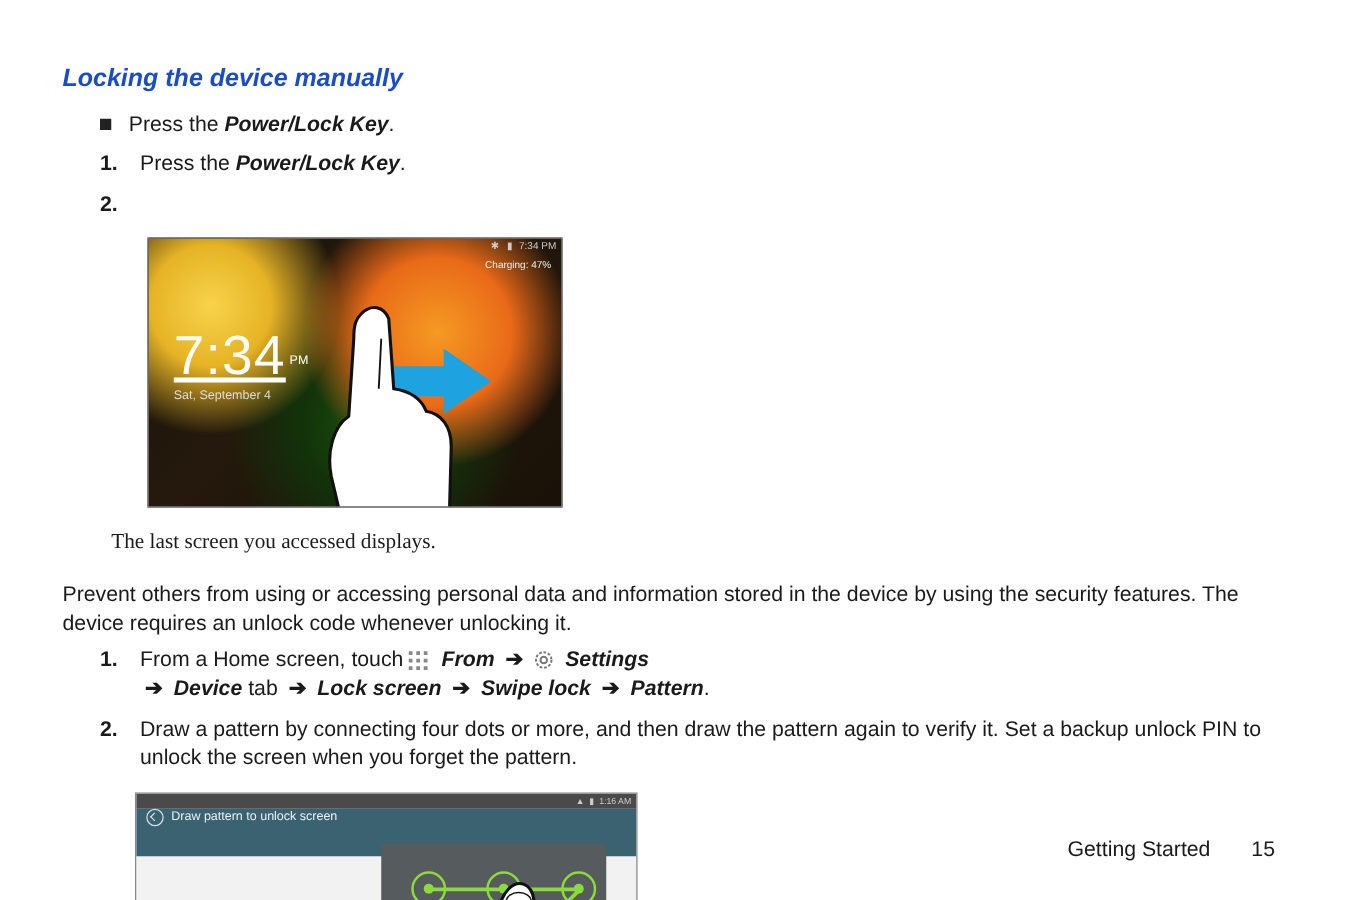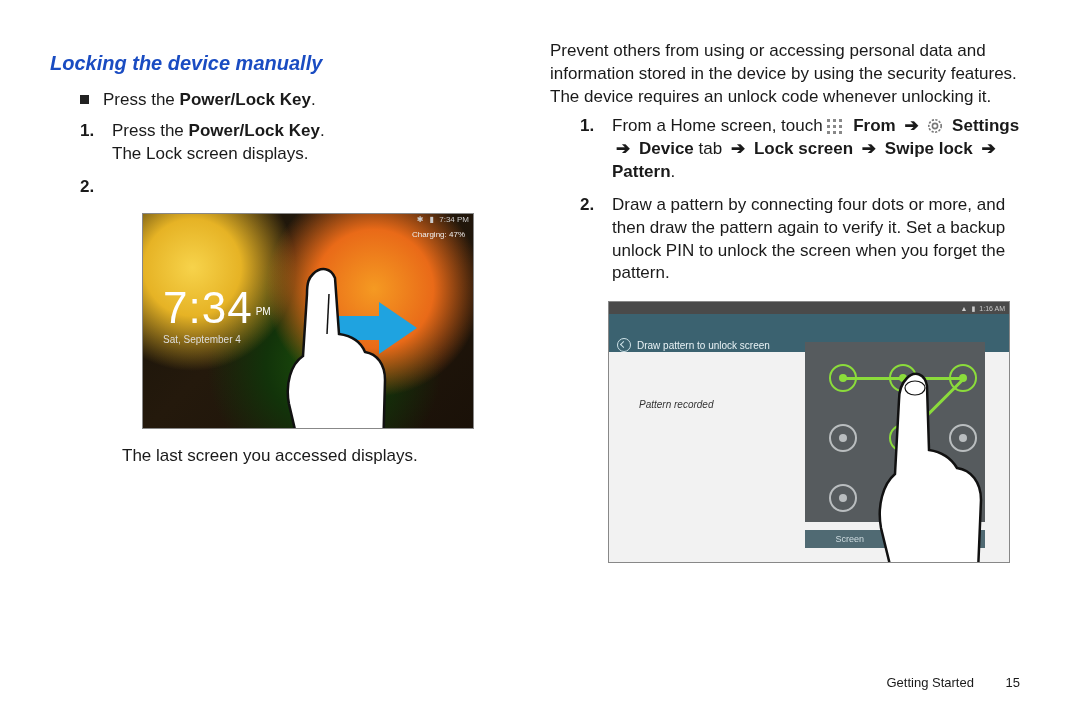--- a/index.html
+++ b/index.html
@@ -10,20 +10,21 @@
     box-sizing: border-box;
     font-family: Arial, Helvetica, sans-serif;
     color: #1a1a1a;
     font-size: 17px;
     line-height: 1.35;
   }
   .two-col {
     display: flex;
     gap: 20px;
     height: 620px;
+    flex-direction: column;
   }
   .col {
     flex: 1;
     min-width: 0;
   }
   h3.section-heading {
     color: #1a4cc2;
     font-style: italic;
     font-weight: bold;
     font-size: 20px;
@@ -50,44 +51,45 @@
   ol.num > li {
     display: flex;
     gap: 10px;
     margin-bottom: 10px;
   }
   ol.num > li > .num-label {
     font-weight: bold;
     min-width: 22px;
   }
   .body-after-list {
-    margin: 16px 0 0 72px;
-  }
-  b { font-weight: bold; }
+    margin: 16px 0 0 39px;
+    font-family: Liberation Serif, serif;
+  }
+  b { font-weight: bold; font-style: italic; }
   .arrow { font-weight: bold; padding: 0 4px; }
   .icon-box {
     display: inline-block;
     vertical-align: middle;
     line-height: 0;
   }
   .grid6-icon {
     width: 15px; height: 15px; position: relative; display:inline-block; vertical-align:middle;
   }
   .grid6-icon span {
     position:absolute; width:3px; height:3px; background:#888;
   }
   .gear-icon {
     display:inline-block; vertical-align:middle; width:16px; height:16px; position:relative;
   }
   .gear-icon svg { display:block; }
 
   
   .fig1 {
     width: 330px; height: 214px;
-    margin: 14px 0 14px 92px;
+    margin: 14px 0 14px 68px;
     position: relative;
     background: #111;
     border: 1px solid #888;
     overflow: hidden;
   }
   .fig1 .statusbar {
     position:absolute; top:0; right:0; height:14px;
     font-size:8px; color:#ccc; padding:1px 4px;
   }
   .fig1 .charge{
@@ -99,21 +101,21 @@
       radial-gradient(circle at 70% 35%, #f59a22 0%, #e96a18 22%, rgba(0,0,0,0) 40%),
       radial-gradient(circle at 15% 25%, #f7d34b 0%, #e6b325 15%, rgba(0,0,0,0) 32%),
       radial-gradient(circle at 55% 70%, #1d520c 0%, #12330a 25%, rgba(0,0,0,0) 50%),
       linear-gradient(135deg, #171309 0%, #24190c 40%, #1a1108 100%);
   }
   .fig1 .clock {
     position:absolute; left:20px; top:64px; color:#fff;
     font-family: "Helvetica Neue", Arial, sans-serif;
     font-weight: 200;
   }
-  .fig1 .clock .time { font-size: 44px; letter-spacing: 1px;}
+  .fig1 .clock .time { font-size: 44px; letter-spacing: 1px; text-decoration: underline;}
   .fig1 .clock .ampm { font-size: 10px; vertical-align: 8px; margin-left:3px;}
   .fig1 .clock .date { font-size: 10px; margin-top:-4px; color:#ddd;}
   .fig1 .hand {
     position:absolute; left:130px; top:50px; width:140px; height:200px;
   }
   .fig1 .arrow-shape {
     position:absolute; left:196px; top:86px;
   }
 
   
@@ -127,21 +129,21 @@
   }
   .fig2 .topbar {
     position:absolute; top:0; left:0; right:0; height:12px;
     background:#4a4a4a; color:#ccc; font-size:7px;
     display:flex; justify-content:flex-end; align-items:center; padding:0 4px;
     gap:4px;
   }
   .fig2 .header {
     position:absolute; top:12px; left:0; right:0; height:38px;
     background:#3b6270; color:#e8f2f5; font-size:10px;
-    display:flex; align-items:flex-end; padding:0 8px; gap:6px;
+    display:flex; align-items:flex-start; padding:0 8px; gap:6px;
   }
   .fig2 .header .back-circle{
     width:12px;height:12px;border:1.3px solid #cfe2e8;border-radius:50%;position:relative;
   }
   .fig2 .header .back-circle:after{
     content:""; position:absolute; left:3px; top:2.5px;
     width:4px;height:4px;border-left:1.3px solid #cfe2e8;border-bottom:1.3px solid #cfe2e8;
     transform:rotate(45deg);
   }
   .fig2 .label {
@@ -168,21 +170,21 @@
   .fig2 .btnbar{
     position:absolute; left:196px; right:24px; bottom:14px; height:18px;
     background:#506a73; display:flex;
   }
   .fig2 .btnbar div{ flex:1; text-align:center; font-size:9px; color:#d0dde1; line-height:18px;}
   .fig2 .btnbar div+div{ border-left:1px solid #6d858d;}
 
   .footer {
     position: fixed;
     bottom: 28px; right: 60px;
-    font-size: 13px;
+    font-size: 17px;
   }
   .footer .sec { margin-right: 28px; }
 </style>
 </head>
 <body>
 
 <div class="two-col">
 
   <div class="col">
     <h3 class="section-heading">Locking the device manually</h3>
@@ -193,21 +195,20 @@
         <span>Press the </span><b>Power/Lock Key</b><span>.</span>
       </div>
     </div>
 
 
     <ol class="num">
       <li>
         <span class="num-label">1.</span>
         <span>
           <span>Press the </span><b>Power/Lock Key</b><span>.</span><br>
-          <span>The Lock screen displays.</span>
         </span>
       </li>
       <li>
         <span class="num-label">2.</span>
       </li>
     </ol>
 
     <div class="fig1">
       <div class="bg"></div>
       <div class="statusbar">

